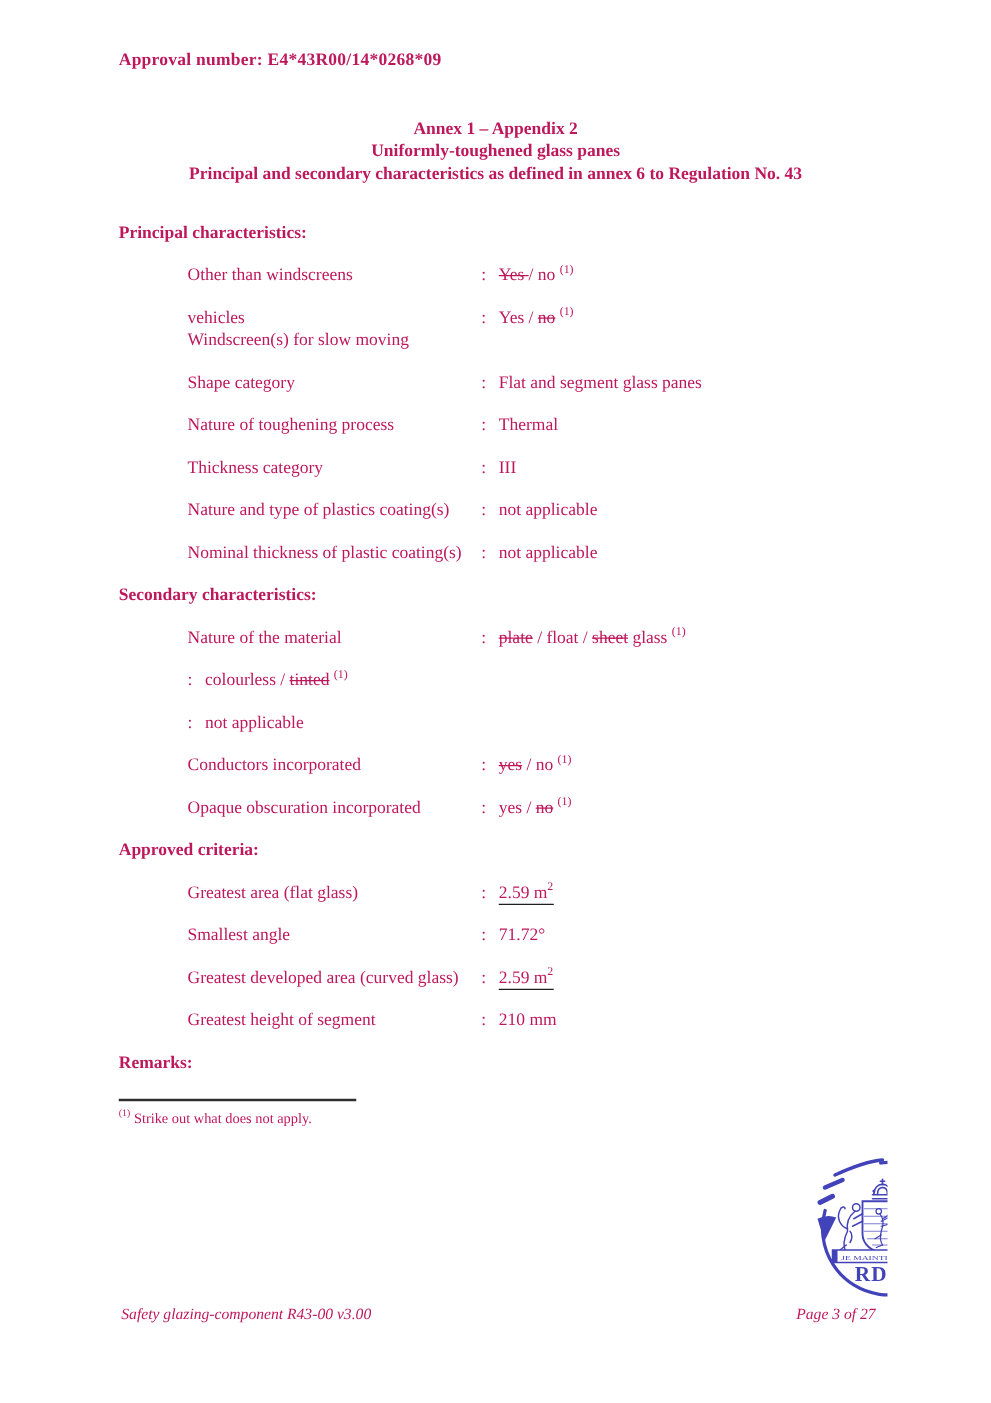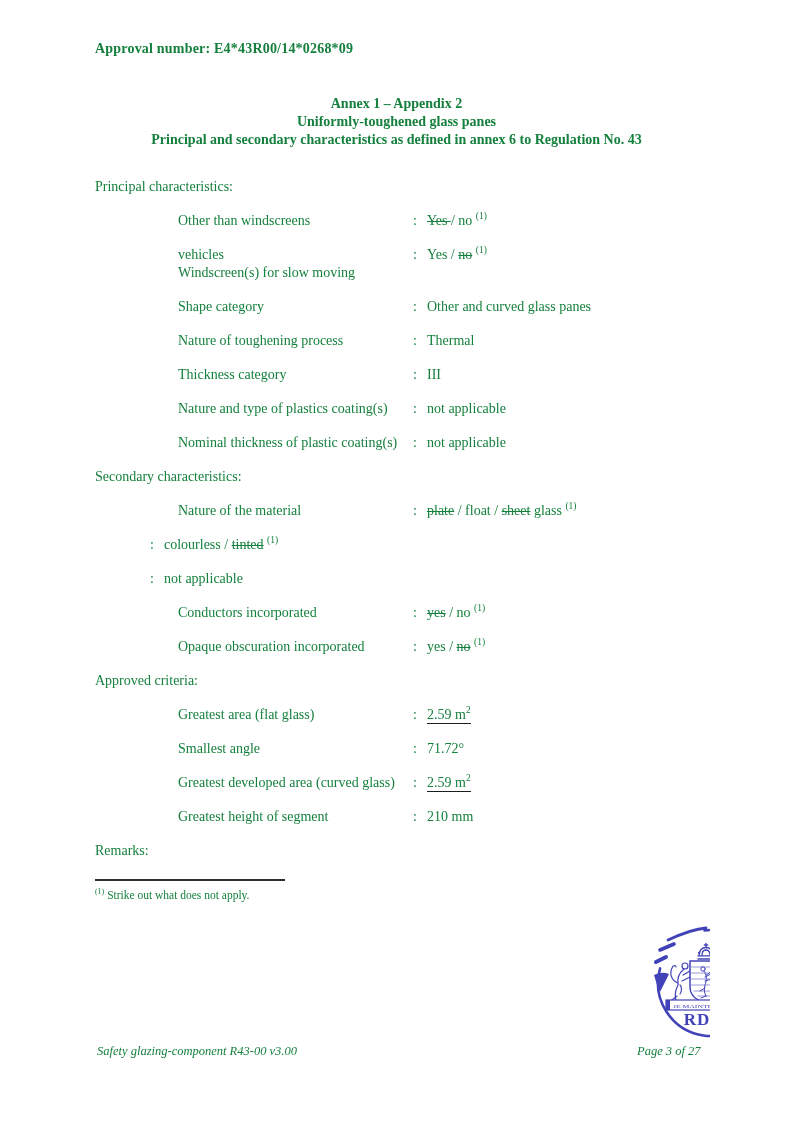--- a/index.html
+++ b/index.html
@@ -1,25 +1,25 @@
 <!DOCTYPE html>
 <html><head>
 <meta charset="utf-8">
 <style>
   html,body{margin:0;padding:0;background:#ffffff;}
   .page{position:relative;width:710px;height:1122px;background:#fff;overflow:hidden;
-        font-family:"Liberation Serif", serif;color:#15803d;font-size:14px;}
+        font-family:"Liberation Serif", serif;color:#be185d;font-size:14px;}
   .content{position:absolute;left:95px;top:40px;right:60px;}
   .approval{font-weight:bold;line-height:18px;letter-spacing:.2px;}
   .titleblock{width:603px;text-align:center;margin-top:37px;font-weight:bold;line-height:18px;}
   .sections{margin-top:29px;}
-  .sec-heading{font-weight:normal;line-height:18px;margin:0 0 16px 0;}
+  .sec-heading{font-weight:bold;line-height:18px;margin:0 0 16px 0;}
   .rows{margin-left:55px;}
   .row{display:flex;align-items:flex-start;line-height:18px;margin:0 0 16px 0;}
-  .row-label{width:235px;flex:none;margin-left:28px;}
+  .row-label{width:235px;flex:none;}
   .row-colon{width:14px;flex:none;}
   .row-value{flex:none;white-space:nowrap;text-align:center;}
   .strike{text-decoration:line-through;text-decoration-thickness:1.2px;}
   .row-value sup, .footnote sup{font-size:68%;line-height:0;vertical-align:super;}
   .u-group{border-bottom:1.4px solid #1e1e1e;padding-bottom:1px;}
   .footrule{width:190px;height:0;border-top:2px solid #2f2f2f;margin-top:19px;}
   .footnote{margin-top:7px;font-size:11.5px;line-height:15px;}
   .footnote .fn-text{margin-left:3px;}
   .footer-left{position:absolute;left:97px;top:1044px;font-style:italic;font-size:12.5px;}
   .footer-right{position:absolute;left:637px;top:1044px;font-style:italic;font-size:12.5px;}
@@ -57,21 +57,21 @@
                 <div class="label-line">Windscreen(s) for slow moving</div>
               </div>
               <span class="row-colon">:</span>
               <div class="row-value"><span>Yes / </span><span class="strike">no</span><span> </span><sup>(1)</sup></div>
             </div>
             <div class="row">
               <div class="row-label">
                 <div class="label-line">Shape category</div>
               </div>
               <span class="row-colon">:</span>
-              <div class="row-value"><span>Other and curved glass panes</span></div>
+              <div class="row-value"><span>Flat and segment glass panes</span></div>
             </div>
             <div class="row">
               <div class="row-label">
                 <div class="label-line">Nature of toughening process</div>
               </div>
               <span class="row-colon">:</span>
               <div class="row-value"><span>Thermal</span></div>
             </div>
             <div class="row">
               <div class="row-label">

